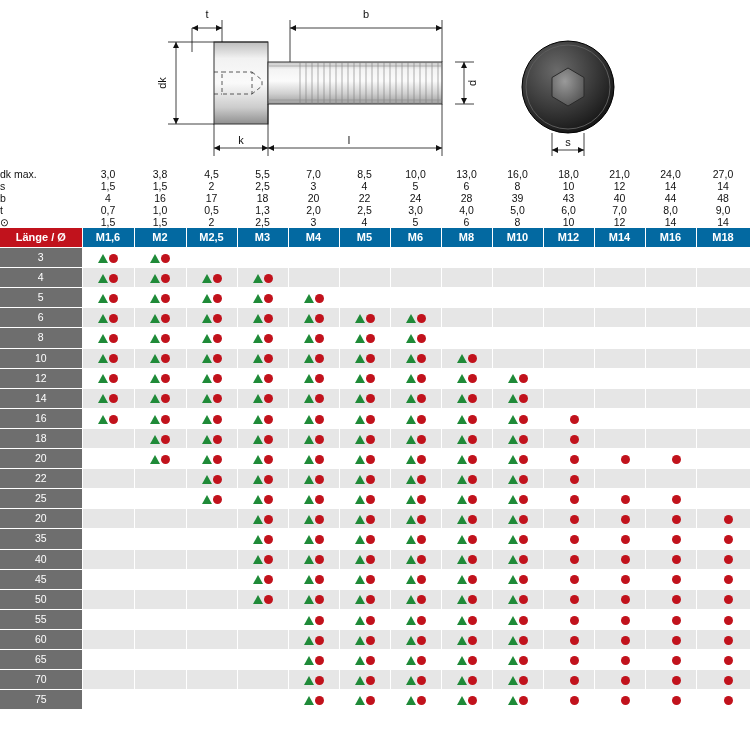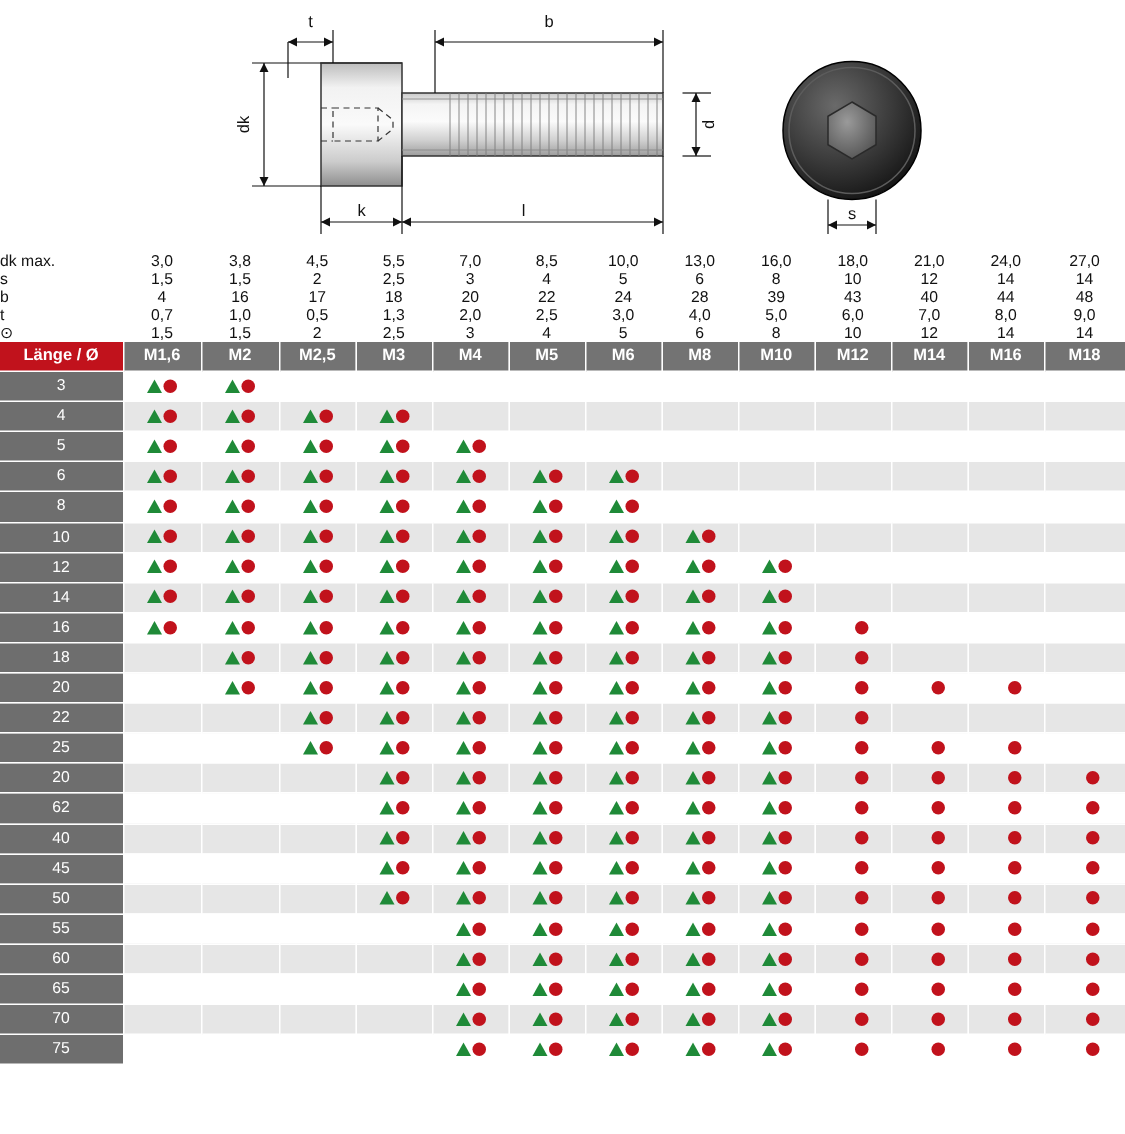--- a/index.html
+++ b/index.html
@@ -50,21 +50,21 @@
   }
   table.main th, table.main td {
     padding: 0;
     height: 19.1px;
     line-height: 19.1px;
     text-align: center;
     font-size: 10.5px;
     border-right: 1px solid #ffffff;
   }
   tr.headrow th {
-    background: #737373;
+    background: #0369a1;
     color: #ffffff;
     font-weight: bold;
     font-size: 11px;
     border-right: 1px solid #ffffff;
     border-bottom: 1px solid #ffffff;
   }
   tr.headrow th.first {
     background: #c1121c;
   }
   td.lengthcell {
@@ -609,21 +609,21 @@
           <td class="datacell bandB"><span class="marks"><span class="tri"></span><span class="dot"></span></span></td>
           <td class="datacell bandB"><span class="marks"><span class="tri"></span><span class="dot"></span></span></td>
           <td class="datacell bandB"><span class="marks"><span class="tri"></span><span class="dot"></span></span></td>
           <td class="datacell bandB"><span class="marks"><span class="tri"></span><span class="dot"></span></span></td>
           <td class="datacell bandB"><span class="marks"><span class="spacer-tri"></span><span class="dot"></span></span></td>
           <td class="datacell bandB"><span class="marks"><span class="spacer-tri"></span><span class="dot"></span></span></td>
           <td class="datacell bandB"><span class="marks"><span class="spacer-tri"></span><span class="dot"></span></span></td>
           <td class="datacell bandB"><span class="marks"><span class="spacer-tri"></span><span class="dot"></span></span></td>
         </tr>
         <tr>
-          <td class="lengthcell">62</td>
+          <td class="lengthcell">35</td>
           <td class="datacell bandA"></td>
           <td class="datacell bandA"></td>
           <td class="datacell bandA"></td>
           <td class="datacell bandA"><span class="marks"><span class="tri"></span><span class="dot"></span></span></td>
           <td class="datacell bandA"><span class="marks"><span class="tri"></span><span class="dot"></span></span></td>
           <td class="datacell bandA"><span class="marks"><span class="tri"></span><span class="dot"></span></span></td>
           <td class="datacell bandA"><span class="marks"><span class="tri"></span><span class="dot"></span></span></td>
           <td class="datacell bandA"><span class="marks"><span class="tri"></span><span class="dot"></span></span></td>
           <td class="datacell bandA"><span class="marks"><span class="tri"></span><span class="dot"></span></span></td>
           <td class="datacell bandA"><span class="marks"><span class="spacer-tri"></span><span class="dot"></span></span></td>

